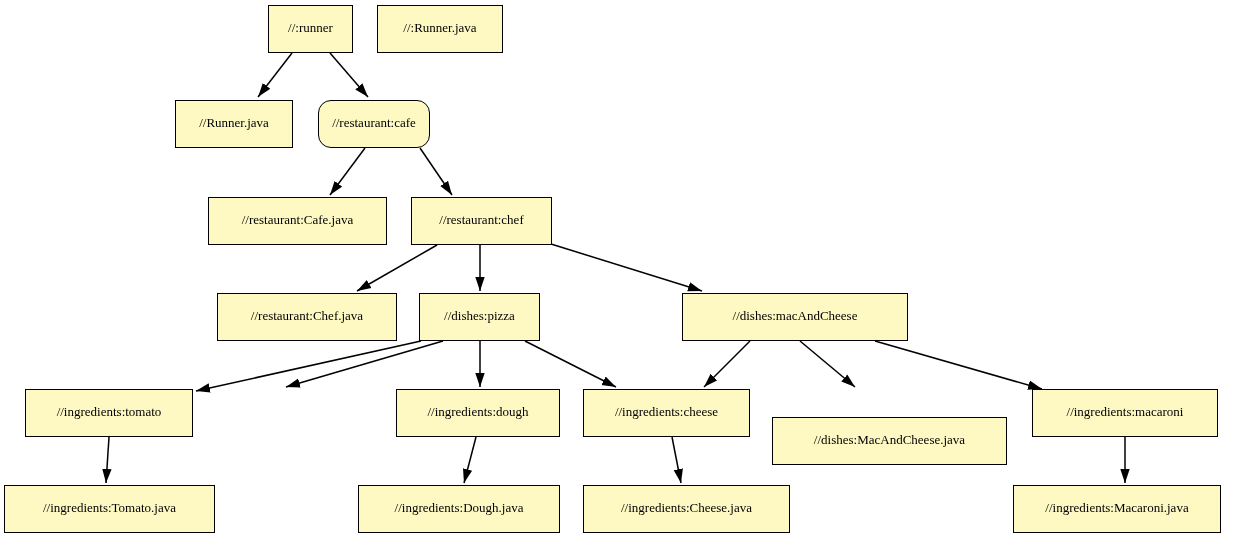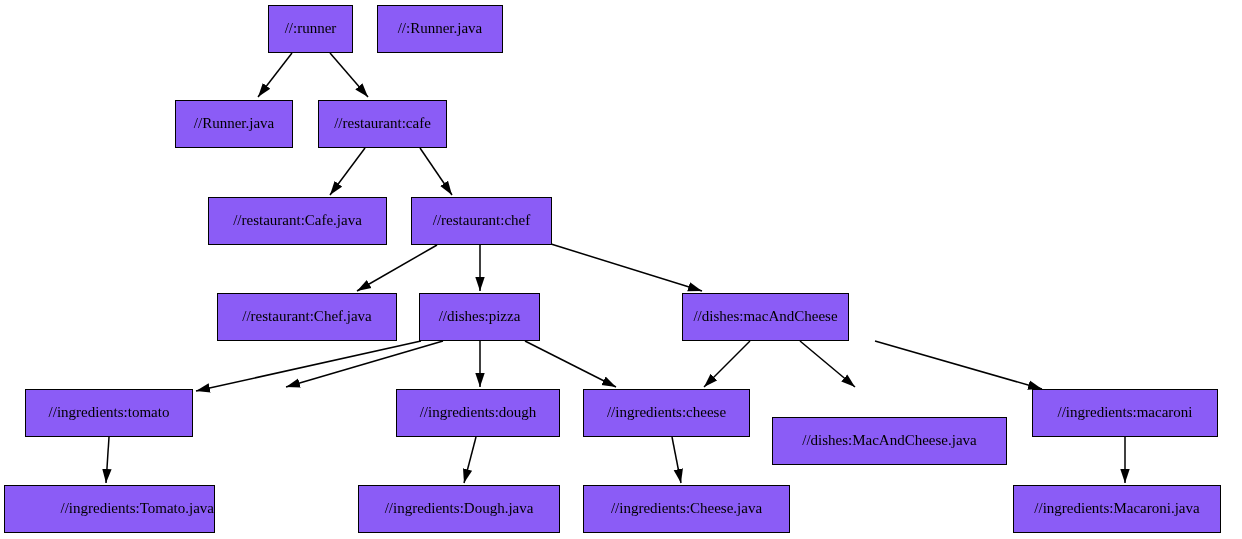--- a/index.html
+++ b/index.html
@@ -20,23 +20,23 @@
     left: 0;
     top: 0;
     width: 1242px;
     height: 539px;
   }
   .node {
     position: absolute;
     height: 48px;
     box-sizing: border-box;
     border: 1.7px solid #000000;
-    background: #8b5cf6;
+    background: #fef9c3;
     color: #000000;
-    font-size: 15px;
+    font-size: 13px;
     line-height: 44px;
     text-align: center;
     white-space: nowrap;
   }
   .edge {
     stroke: #000000;
     stroke-width: 1.5;
     fill: none;
   }
 </style>
@@ -68,33 +68,33 @@
     <line class="edge" x1="109" y1="437" x2="106" y2="483" marker-end="url(#arrow)"></line>
     <line class="edge" x1="476" y1="437" x2="464" y2="483" marker-end="url(#arrow)"></line>
     <line class="edge" x1="672" y1="437" x2="681" y2="483" marker-end="url(#arrow)"></line>
     <line class="edge" x1="1125" y1="437" x2="1125" y2="483" marker-end="url(#arrow)"></line>
   </svg>
 
   <div class="node" style="left:268px;  top:5px;   width:85px;">//:runner</div>
   <div class="node" style="left:377px;  top:5px;   width:126px;">//:Runner.java</div>
 
   <div class="node" style="left:175px;  top:100px; width:118px;">//Runner.java</div>
-  <div class="node" style="left:318px;  top:100px; width:129px;">//restaurant:cafe</div>
+  <div class="node" style="left:318px;  top:100px; width:112px;border-radius:13px;">//restaurant:cafe</div>
 
   <div class="node" style="left:208px;  top:197px; width:179px;">//restaurant:Cafe.java</div>
   <div class="node" style="left:411px;  top:197px; width:141px;">//restaurant:chef</div>
 
   <div class="node" style="left:217px;  top:293px; width:180px;">//restaurant:Chef.java</div>
   <div class="node" style="left:419px;  top:293px; width:121px;">//dishes:pizza</div>
-  <div class="node" style="left:682px;  top:293px; width:167px;">//dishes:macAndCheese</div>
+  <div class="node" style="left:682px;  top:293px; width:226px;">//dishes:macAndCheese</div>
 
   <div class="node" style="left:25px;   top:389px; width:168px;">//ingredients:tomato</div>
   <div class="node" style="left:396px;  top:389px; width:164px;">//ingredients:dough</div>
   <div class="node" style="left:583px;  top:389px; width:167px;">//ingredients:cheese</div>
   <div class="node" style="left:772px;  top:389px; width:235px;margin-top:28px;">//dishes:MacAndCheese.java</div>
   <div class="node" style="left:1032px; top:389px; width:186px;">//ingredients:macaroni</div>
 
-  <div class="node" style="left:4px;    top:485px; width:211px;text-align:right;">//ingredients:Tomato.java</div>
+  <div class="node" style="left:4px;    top:485px; width:211px;">//ingredients:Tomato.java</div>
   <div class="node" style="left:583px;  top:485px; width:207px;">//ingredients:Cheese.java</div>
   <div class="node" style="left:358px;  top:485px; width:202px;">//ingredients:Dough.java</div>
   <div class="node" style="left:1013px; top:485px; width:208px;">//ingredients:Macaroni.java</div>
 
 </div>
 
 </body></html>

